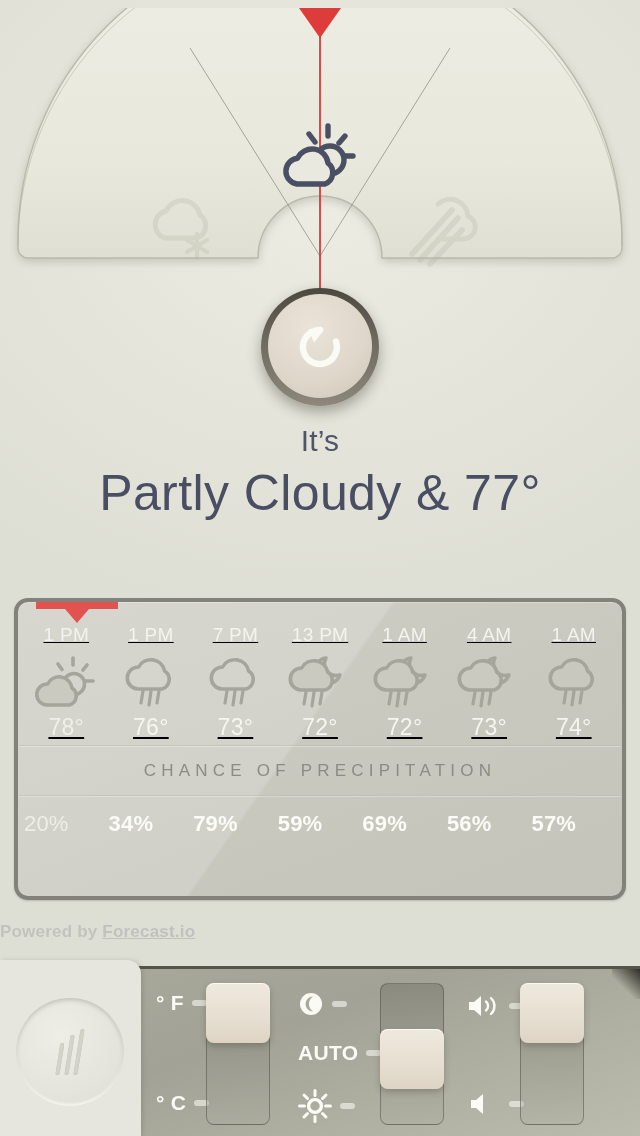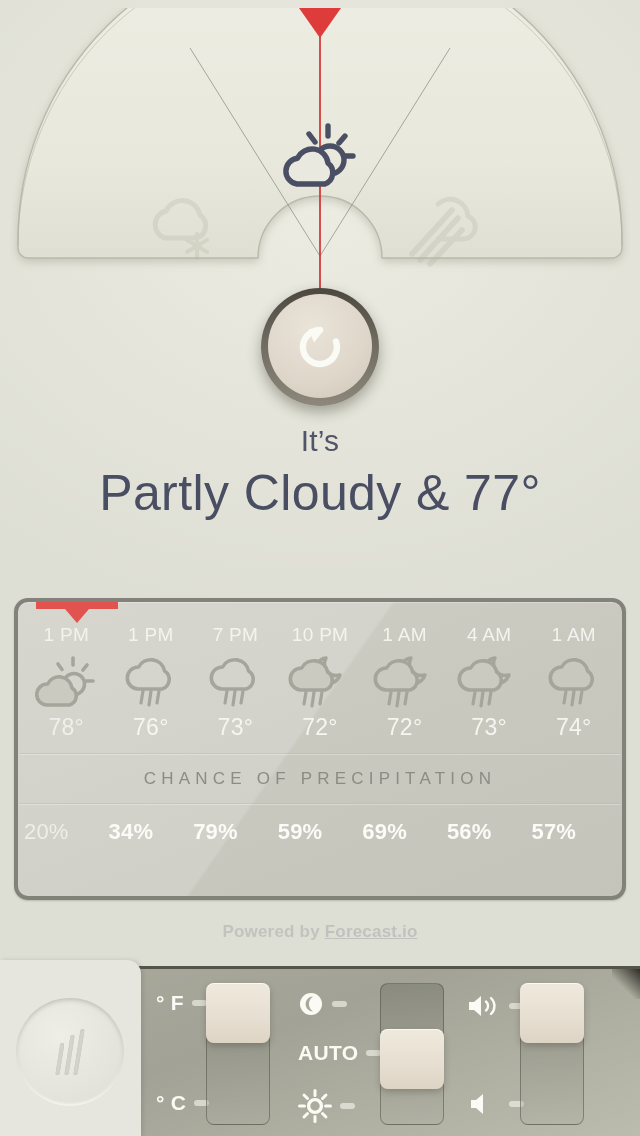--- a/index.html
+++ b/index.html
@@ -164,21 +164,22 @@
     top: 7px;
     width: 0; height: 0;
     border-left: 12px solid transparent;
     border-right: 12px solid transparent;
     border-top: 14px solid #e2534f;
   }
 
   #hours-row {
     position: relative;
     display: flex;
-    padding: 22px 6px 12px 6px;
+    padding: 22px 6px 4px 6px;
+    text-decoration: underline;
   }
   .hour-col {
     flex: 1 1 0;
     text-align: center;
     min-width: 0;
   }
   .hour-time {
     font-size: 19px;
     font-weight: 400;
     color: #f4f4ef;
@@ -234,21 +235,20 @@
     font-weight: 400;
     color: #eeeee8;
   }
 
   
   #footer-credit {
     position: absolute;
     left: 0;
     top: 922px;
     width: 640px;
-    text-align: center;
     font-size: 17px;
     font-weight: 700;
     color: #c3c3be;
     letter-spacing: .2px;
   }
   #footer-credit .brand {
     text-decoration: underline;
     color: #c1c1bf;
   }
 
@@ -479,21 +479,21 @@
               <g stroke="#a5a59b" stroke-width="3.2" stroke-linecap="round">
                 <line x1="23" y1="36" x2="21" y2="48"></line>
                 <line x1="31" y1="36" x2="29" y2="50"></line>
                 <line x1="39" y1="36" x2="37" y2="48"></line>
               </g>
             </svg>
           </div>
           <div class="hour-temp">73°</div>
         </div>
         <div class="hour-col">
-          <div class="hour-time">10 PM</div>
+          <div class="hour-time">13 PM</div>
           <div class="hour-icon">
             <svg width="66" height="58" viewBox="0 0 66 58">
               <path d="M39,4 a12,12 0 0 0 14,17 a13,13 0 1 1 -14,-17 Z" fill="#cacac1" stroke="#a5a59b" stroke-width="3.4" stroke-linejoin="round"></path>
               <path d="M14,36 a11,11 0 0 1 0.6,-22 a14,14 0 0 1 26,4 a10,10 0 0 1 -2.5,18 Z" fill="#cacac1" stroke="#a5a59b" stroke-width="3.6" stroke-linejoin="round"></path>
               <g stroke="#a5a59b" stroke-width="3.2" stroke-linecap="round">
                 <line x1="19" y1="38" x2="17" y2="50"></line>
                 <line x1="27" y1="38" x2="25" y2="52"></line>
                 <line x1="35" y1="38" x2="33" y2="50"></line>
               </g>
             </svg>

